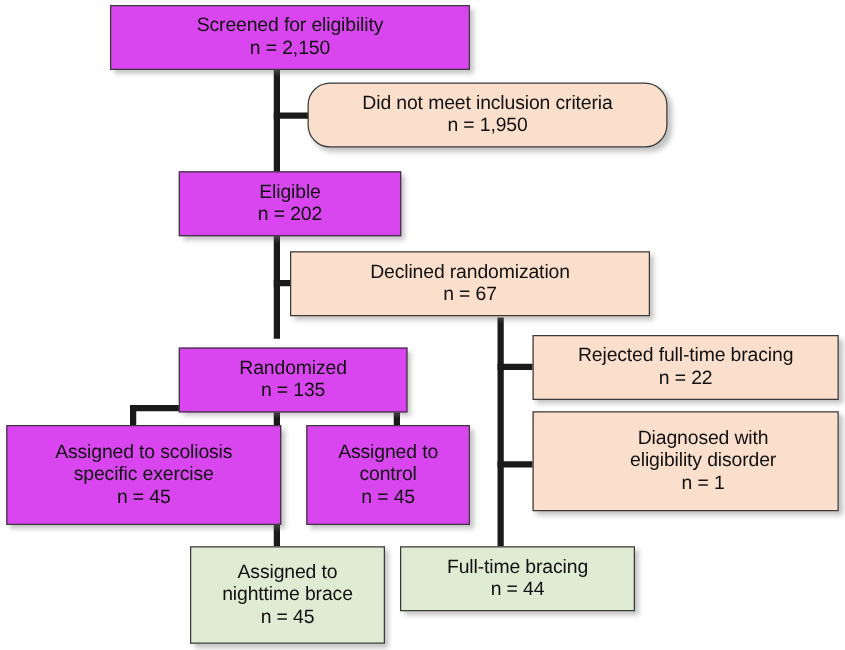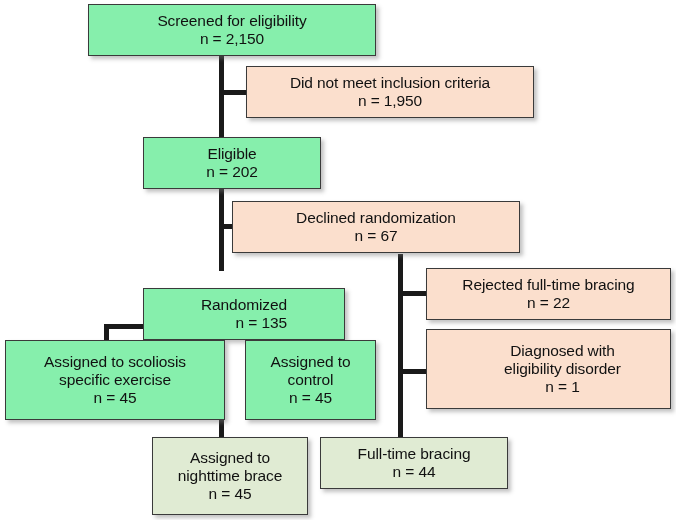--- a/index.html
+++ b/index.html
@@ -28,21 +28,21 @@
     color: #111111;
     font-weight: 500;
     letter-spacing: -0.1px;
     box-shadow: 3px 3px 4px rgba(120,120,120,0.45);
     z-index: 3;
   }
   .node .lines {
     padding: 0 6px;
     white-space: pre-line;
   }
-  .fill-blue  { background: #86efac; }
+  .fill-blue  { background: #d946ef; }
   .fill-peach { background: #fbdfcd; }
   .fill-green { background: #e0ebd3; }
 
   .conn {
     position: absolute;
     background: #1a1a1a;
     z-index: 1;
   }
 </style>
 </head>
@@ -68,33 +68,33 @@
   <div class="conn" style="left:104px; top:324px; width:216px; height:5px;"></div>
   <div class="conn" style="left:104px; top:324px; width:5px; height:17px;"></div>
   <div class="conn" style="left:315px; top:324px; width:5px; height:17px;"></div>
 
   <div class="conn" style="left:219px; top:324px; width:5px; height:114px;"></div>
 
   <div class="node fill-blue" style="left:88px; top:4px; width:288px; height:52px;">
     <span class="lines"><span>Screened for eligibility</span><br><span>n = 2,150</span></span>
   </div>
 
-  <div class="node fill-peach" style="left:246px; top:66px; width:288px; height:52px;">
+  <div class="node fill-peach" style="left:246px; top:66px; width:288px; height:52px;border-radius:18px;">
     <span class="lines"><span>Did not meet inclusion criteria</span><br><span>n = 1,950</span></span>
   </div>
 
   <div class="node fill-blue" style="left:143px; top:137px; width:178px; height:52px;">
     <span class="lines"><span>Eligible</span><br><span>n = 202</span></span>
   </div>
 
   <div class="node fill-peach" style="left:232px; top:201px; width:288px; height:52px;">
     <span class="lines"><span>Declined randomization</span><br><span>n = 67</span></span>
   </div>
 
-  <div class="node fill-blue" style="left:143px; top:288px; width:202px; height:52px;text-align:right;">
+  <div class="node fill-blue" style="left:143px; top:278px; width:183px; height:52px;">
     <span class="lines"><span>Randomized</span><br><span>n = 135</span></span>
   </div>
 
   <div class="node fill-peach" style="left:426px; top:268px; width:245px; height:52px;align-items:center;">
     <span class="lines"><span>Rejected full-time bracing</span><br><span>n = 22</span></span>
   </div>
 
   <div class="node fill-peach" style="left:426px; top:329px; width:245px; height:80px;padding-left:28px;">
     <span class="lines"><span>Diagnosed with</span><br><span>eligibility disorder</span><br><span>n = 1</span></span>
   </div>

